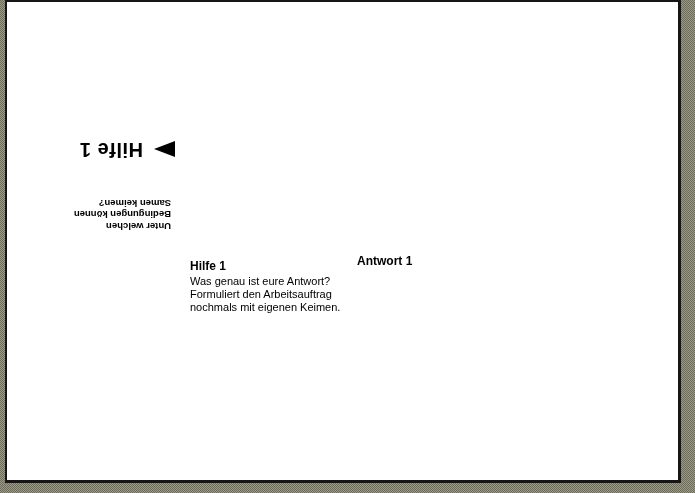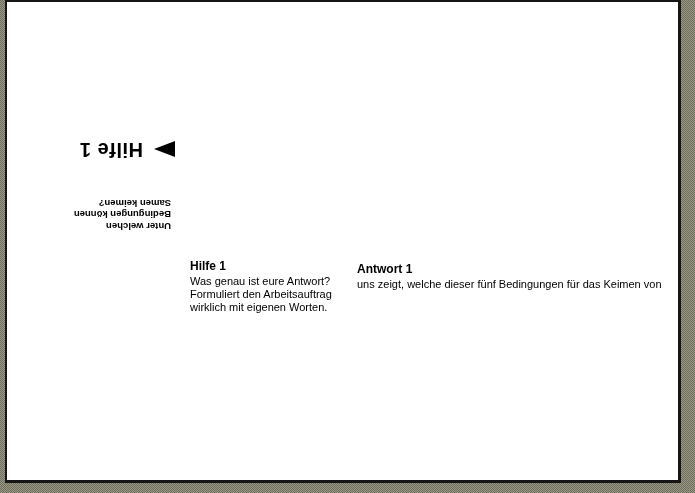--- a/index.html
+++ b/index.html
@@ -78,21 +78,21 @@
     line-height: 13px;
     white-space: nowrap;
   }
   .col h3 {
     font-size: 12px;
     line-height: 14px;
     margin: 0 0 2px 0;
     font-weight: bold;
   }
   .col-hilfe  { left: 183px; top: 257px; width: 150px; }
-  .col-antwort { left: 350px; top: 260px; width: 300px; }
+  .col-antwort { left: 350px; top: 252px; width: 300px; }
 </style>
 </head>
 <body>
 
 <div class="page">
 
   <div class="fold-title">
     <span class="tri-right"></span>
     <span>Hilfe 1</span>
   </div>
@@ -100,21 +100,20 @@
   <div class="fold-question">
     <div>Unter welchen</div>
     <div>Bedingungen können</div>
     <div>Samen keimen?</div>
   </div>
 
   <div class="col col-hilfe">
     <h3>Hilfe 1</h3>
     <div>Was genau ist eure Antwort?</div>
     <div>Formuliert den Arbeitsauftrag</div>
-    <div>wirklich mit eigenen Worten.</div>
+    <div>nochmals mit eigenen Keimen.</div>
   </div>
 
   <div class="col col-antwort">
     <h3>Antwort 1</h3>
-    <div>uns zeigt, welche dieser fünf Bedingungen für das Keimen von</div>
   </div>
 
 </div>
 
 </body></html>

